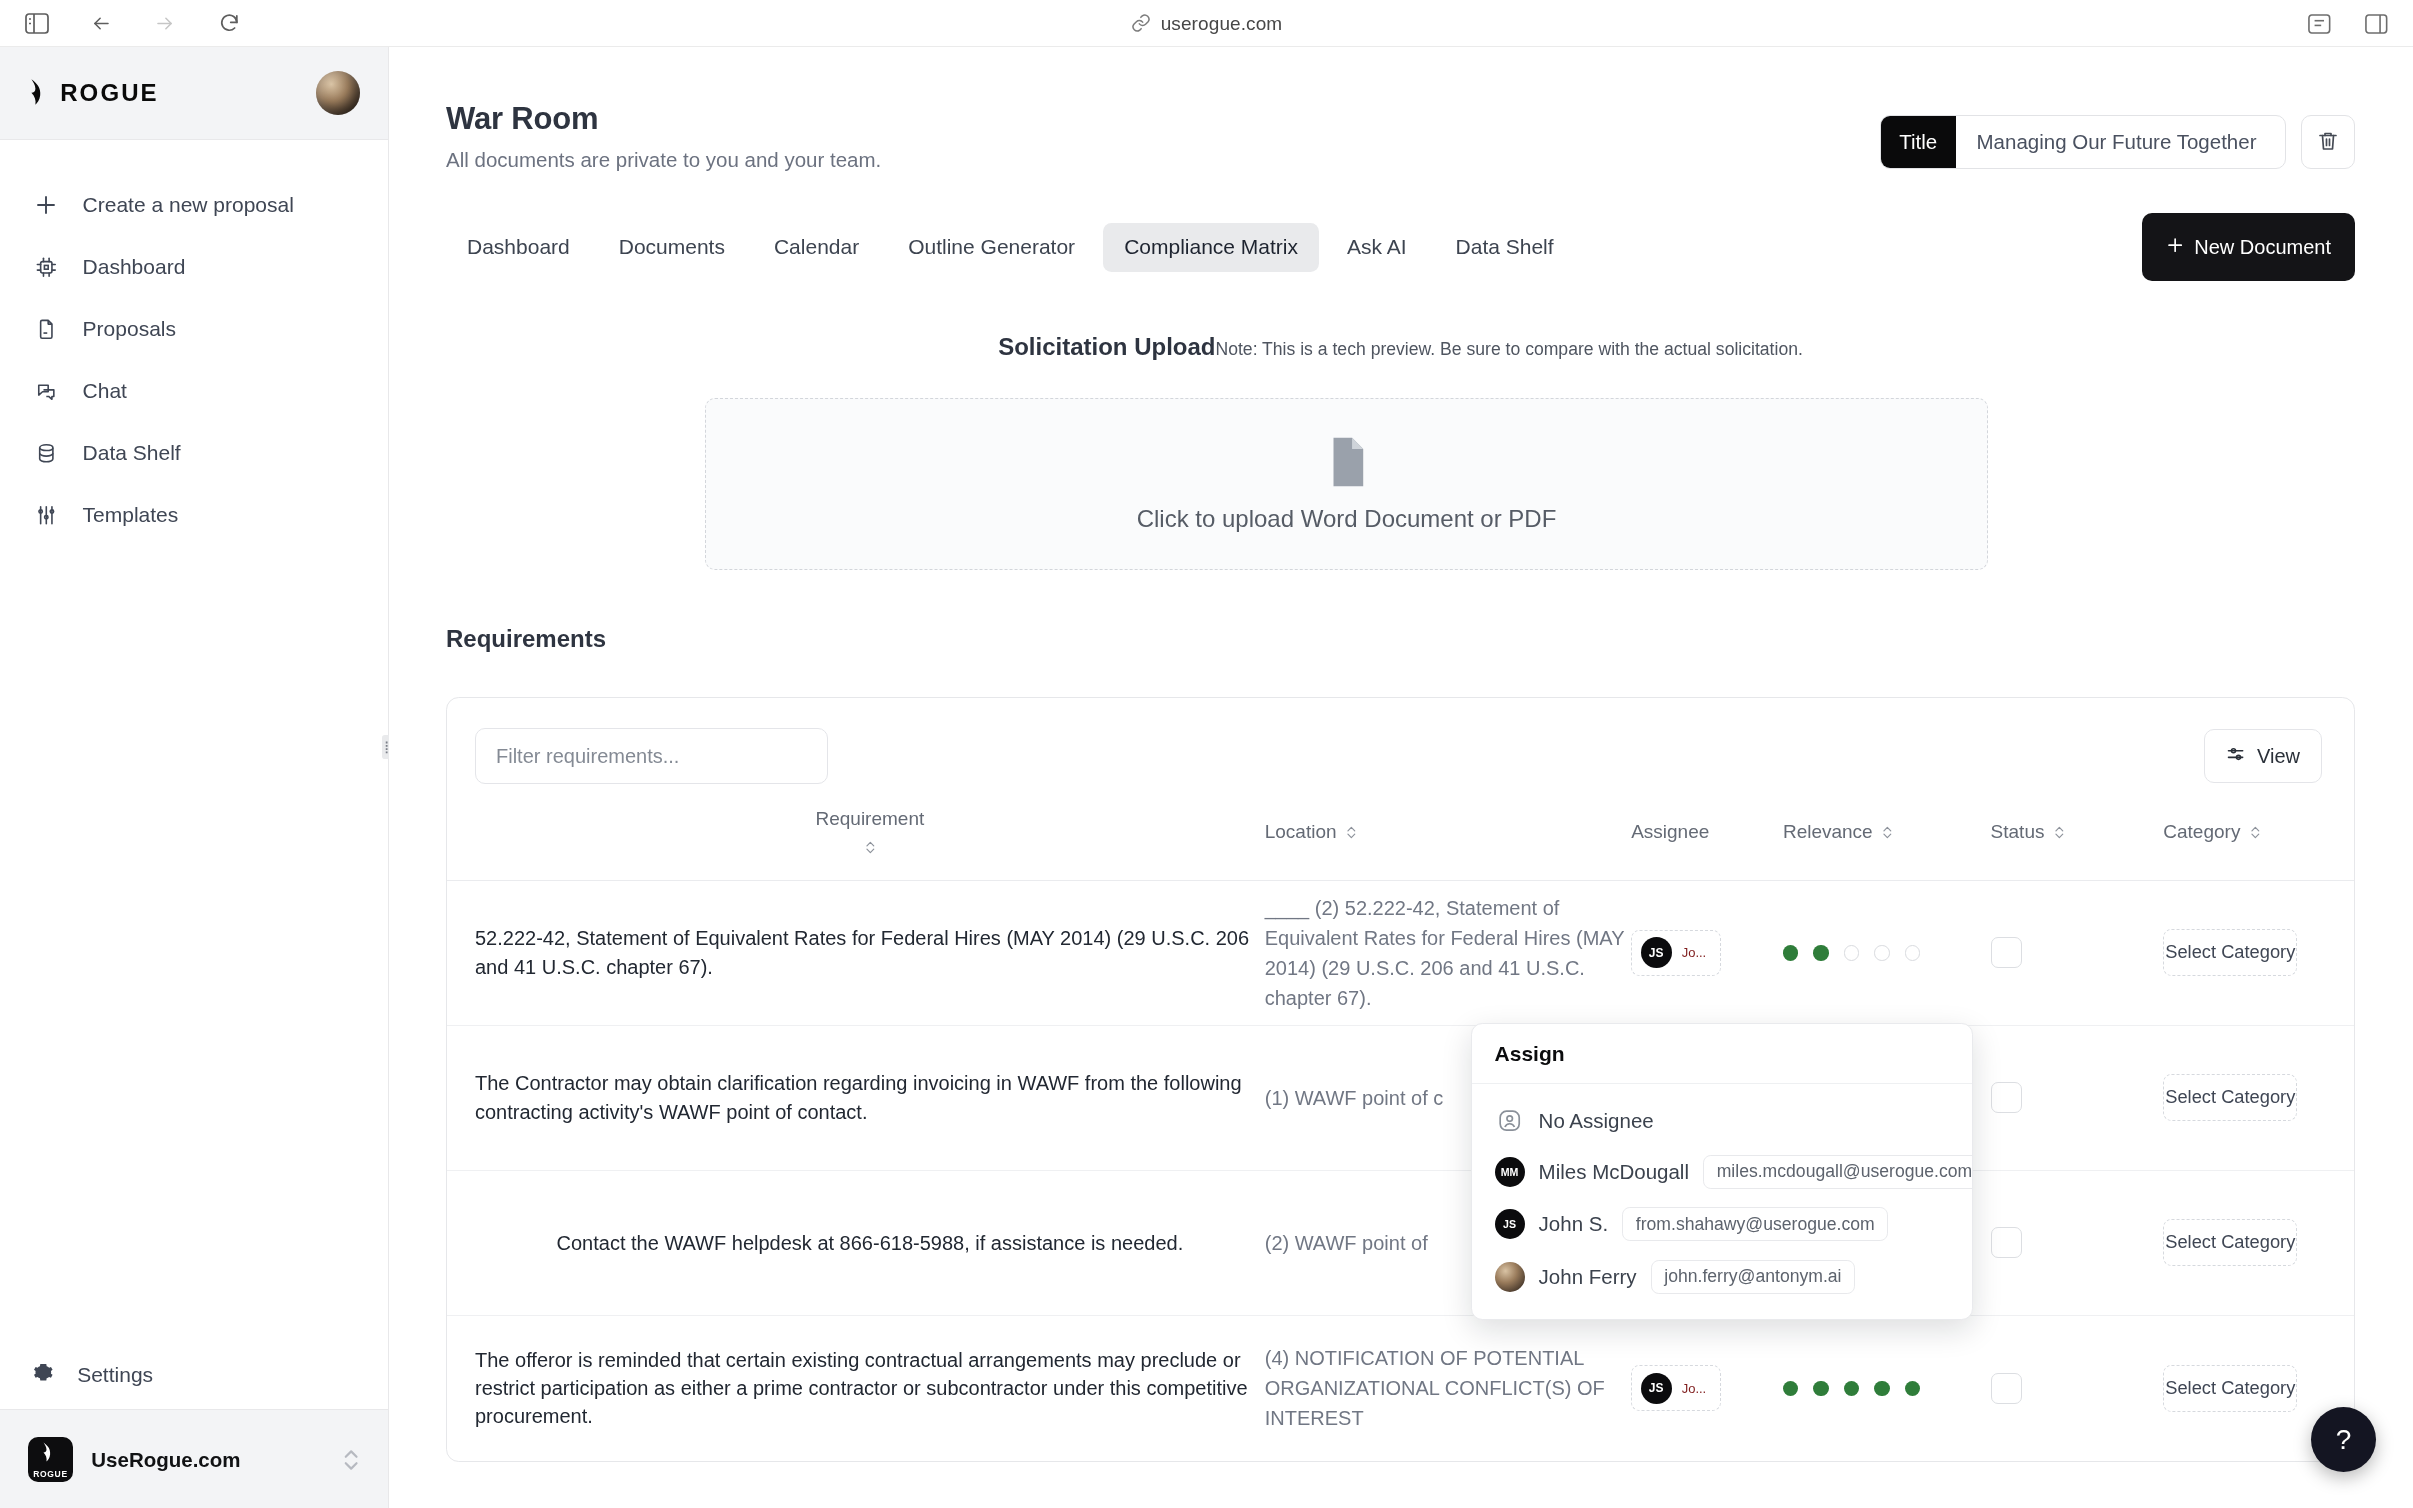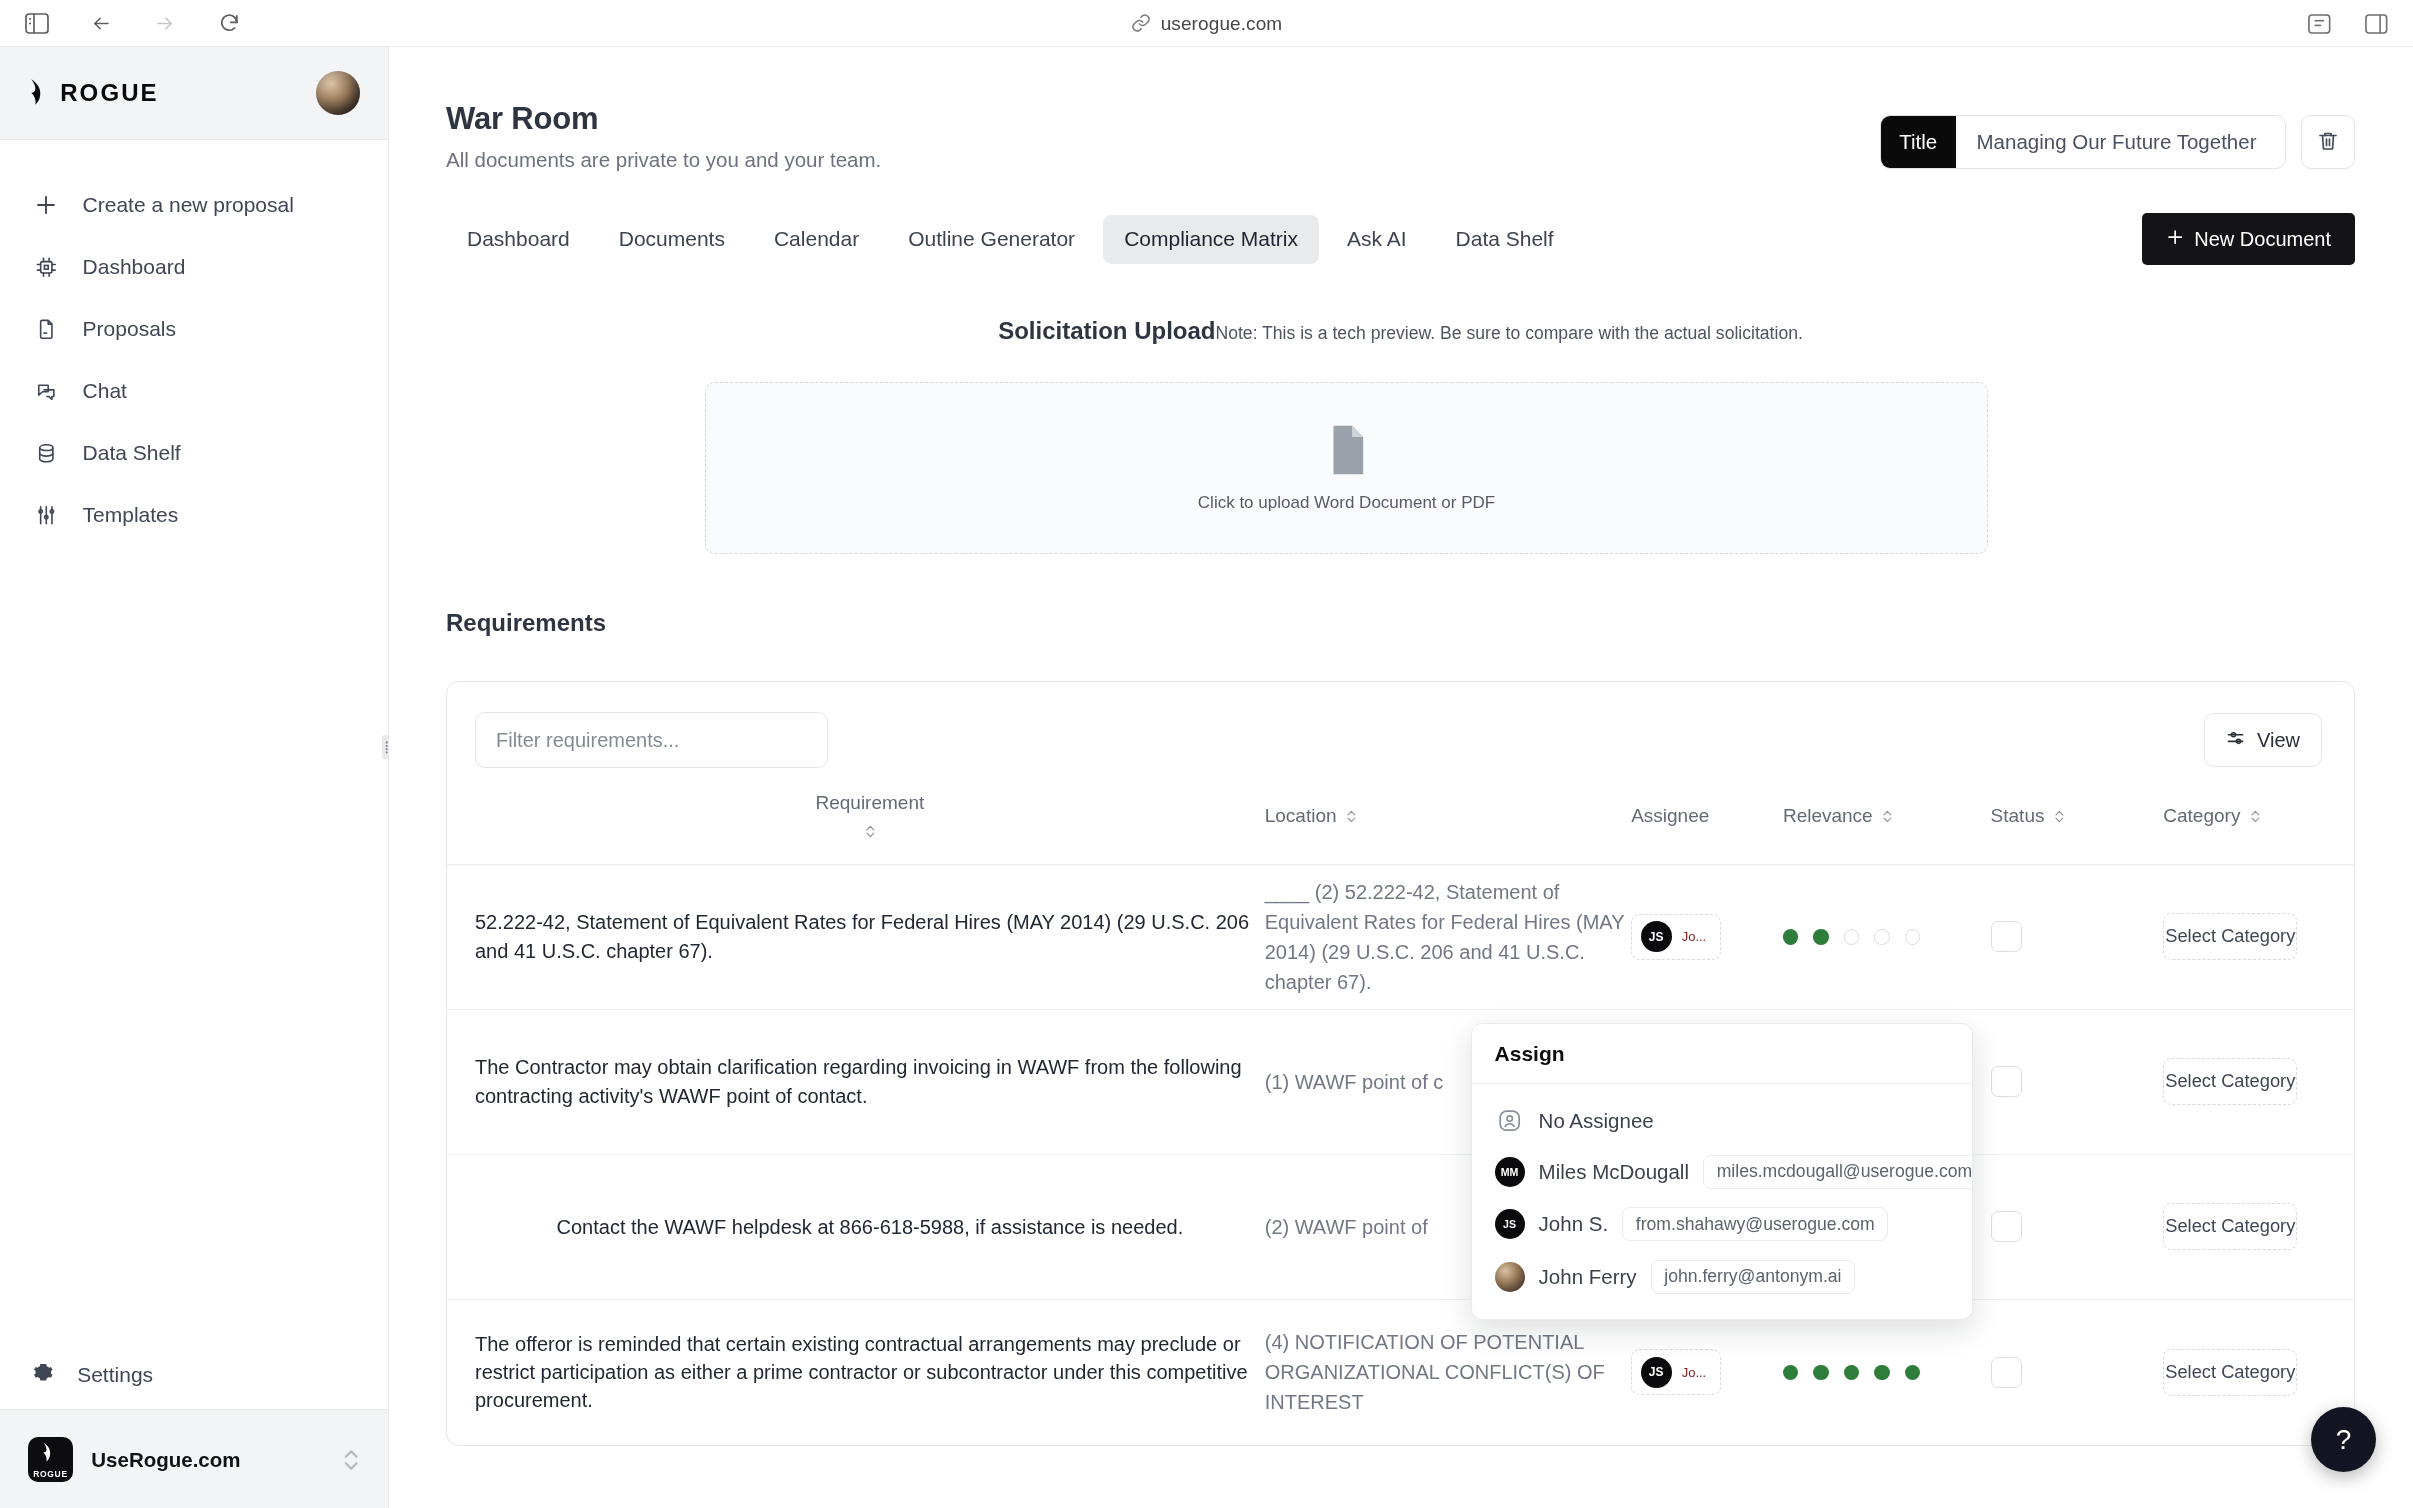--- a/index.html
+++ b/index.html
@@ -121,37 +121,37 @@
     padding: 41px 59px 0 57px;
   }
   .tabs { display: flex; align-items: center; gap: 7px; }
   .tab {
     font-size: 21px; color: #3d4椅350; color: #3d4450; padding: 12.7px 21px; border-radius: 8.5px;
     white-space: nowrap;
   }
   .tab.active { background: #e9eaec; color: #1e2430; }
   .new-doc-btn {
     background: #141417; color: #ffffff; font-size: 20px; font-weight: 500;
-    height: 52px; padding: 0 24px; border-radius: 5px;
+    height: 68px; padding: 0 24px; border-radius: 10px;
     display: flex; align-items: center; gap: 10px; white-space: nowrap;
   }
 
   .sol-row {
     display: flex; align-items: baseline; justify-content: center;
     padding: 52px 59px 0 57px;
   }
   .sec-title { font-size: 24px; font-weight: 700; color: #2e3440; }
   .sol-note { font-size: 17.6px; color: #4f5560; }
 
   .dropzone {
     margin: 37px 0 0 316px; width: 1283px; height: 172px;
     border: 1.4px dashed #d3d6db; border-radius: 10px; background: #fafbfc;
     display: flex; flex-direction: column; align-items: center; justify-content: center; gap: 15.5px;
   }
-  .dz-text { font-size: 17px; color: #565c66; }
+  .dz-text { font-size: 24px; color: #565c66; }
 
   .req-title { padding: 55px 0 0 57px; font-size: 24px; font-weight: 700; color: #2e3440; }
 
   .table-card {
     margin: 44px 59px 0 57px; border: 0.7px solid #e6e7ea; border-radius: 12.7px;
     background: #ffffff; overflow: hidden;
   }
   .table-toolbar {
     display: flex; align-items: center; justify-content: space-between;
     padding: 30px 32px 24px 28px;

